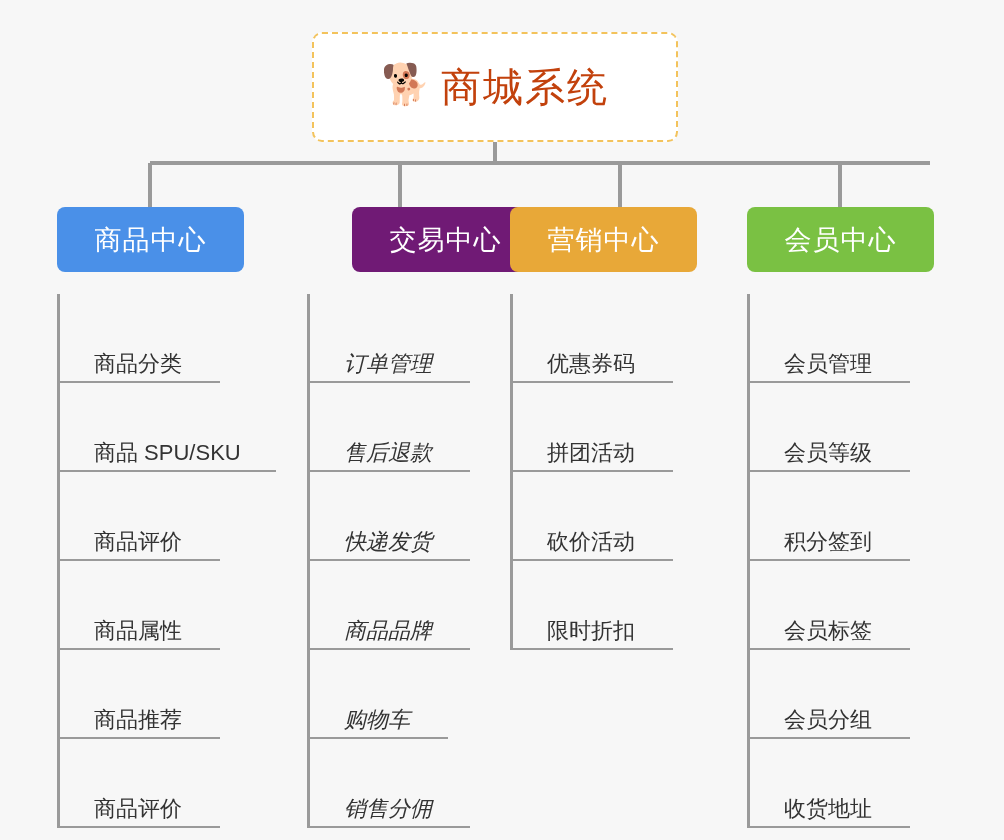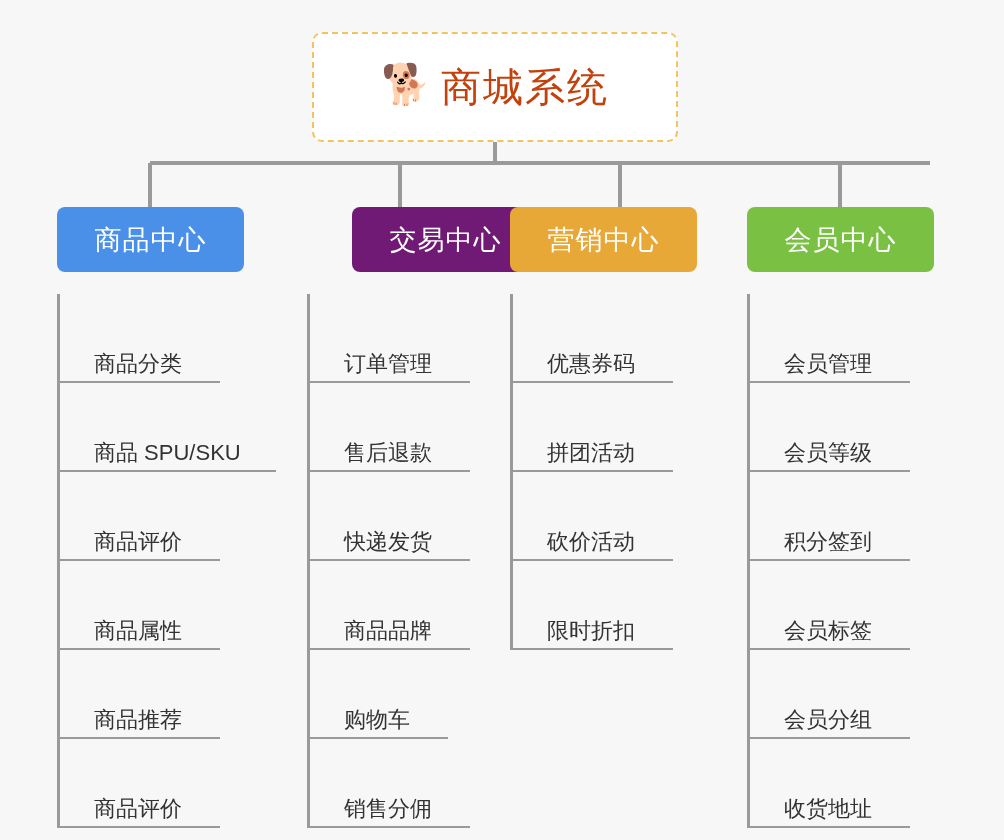--- a/index.html
+++ b/index.html
@@ -178,21 +178,21 @@
           <span class="item-underline" style="width: 160px; background: rgb(154, 154, 154);"></span>
           <span class="item-label">商品评价</span>
         </div>
       </div>
     </div>
 
     <div class="column col-1">
       <div class="cat-header" style="background: #701a75; margin-left: 45px;">
         <span>交易中心</span>
       </div>
-      <div class="item-list" style="border-left-color: rgb(154, 154, 154);">
+      <div class="item-list" style="border-left-color: rgb(154, 154, 154); font-style: italic;">
         <div class="item">
           <span class="item-underline" style="width: 160px; background: rgb(154, 154, 154);"></span>
           <span class="item-label">订单管理</span>
         </div>
         <div class="item">
           <span class="item-underline" style="width: 160px; background: rgb(154, 154, 154);"></span>
           <span class="item-label">售后退款</span>
         </div>
         <div class="item">
           <span class="item-underline" style="width: 160px; background: rgb(154, 154, 154);"></span>

